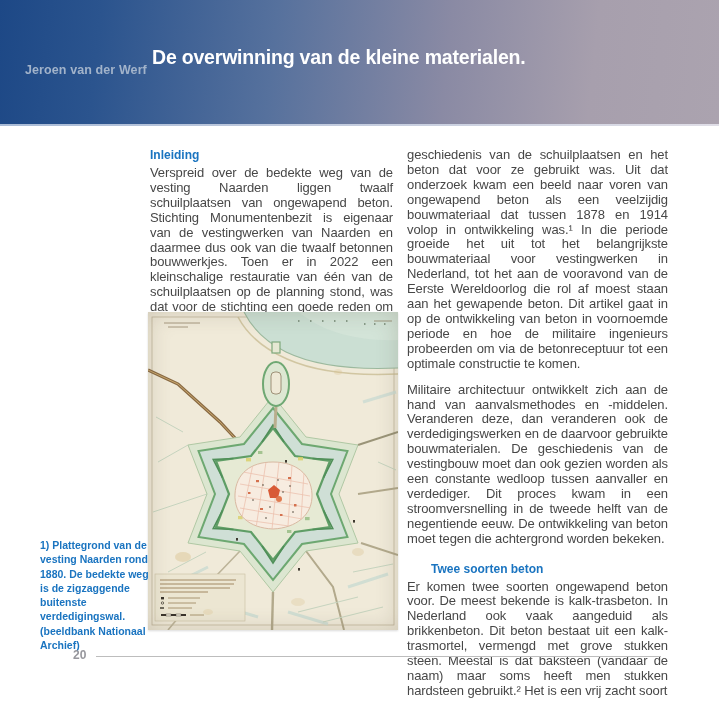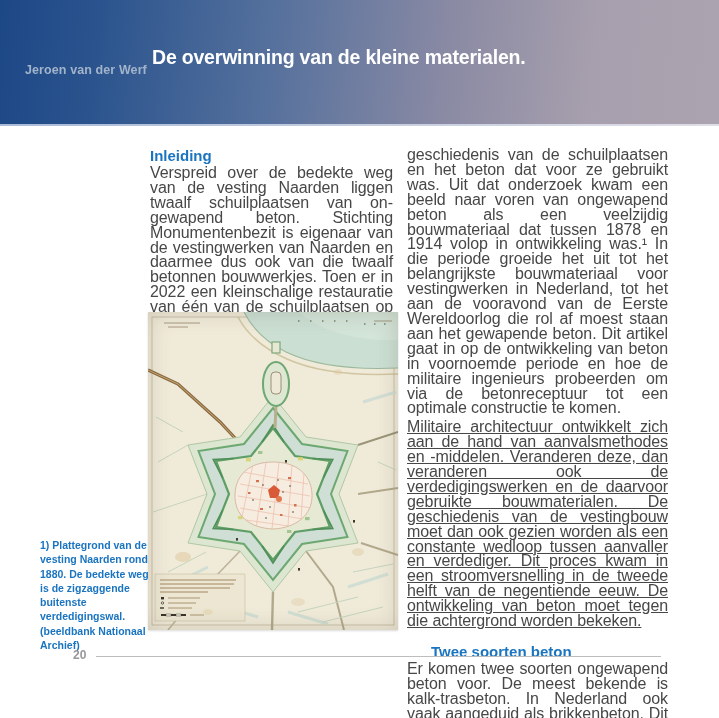--- a/index.html
+++ b/index.html
@@ -26,28 +26,28 @@
   }
   .band-subtitle{
     position:absolute;left:152px;top:83px;font-size:17.5px;font-weight:400;
     color:#e3e6f0;letter-spacing:-.2px;white-space:nowrap;
   }
   
   .col{position:absolute;top:148px;}
   .col-left{left:150px;width:243px;}
   .col-right{left:407px;width:261px;}
   .sec-heading{
-    font-size:15px;font-weight:bold;color:var(--accent,#1a74c0);
+    font-size:12px;font-weight:bold;color:var(--accent,#1a74c0);
     margin:0 0 3px 0;line-height:15px;
   }
   .body-text{
-    font-size:16px;line-height:14.9px;color:var(--body-text,#474747);
+    font-size:13px;line-height:14.9px;color:var(--body-text,#474747);
     text-align:justify;margin:0;letter-spacing:-.1px;
   }
-  .body-text + .body-text{margin-top:4px;text-decoration:underline;}
+  .body-text + .body-text{margin-top:11px;}
   .sec-heading.spaced{margin-top:15px;margin-left:24px;}
   
   .map-photo{
     position:absolute;left:148px;top:312px;width:250px;height:318px;
     background:#f0ead9;
   }
   .map-photo::after{
     content:"";position:absolute;inset:0;pointer-events:none;
     box-shadow:inset 0 0 22px rgba(92,78,55,.22), 0 1px 2px rgba(0,0,0,.15);
   }

